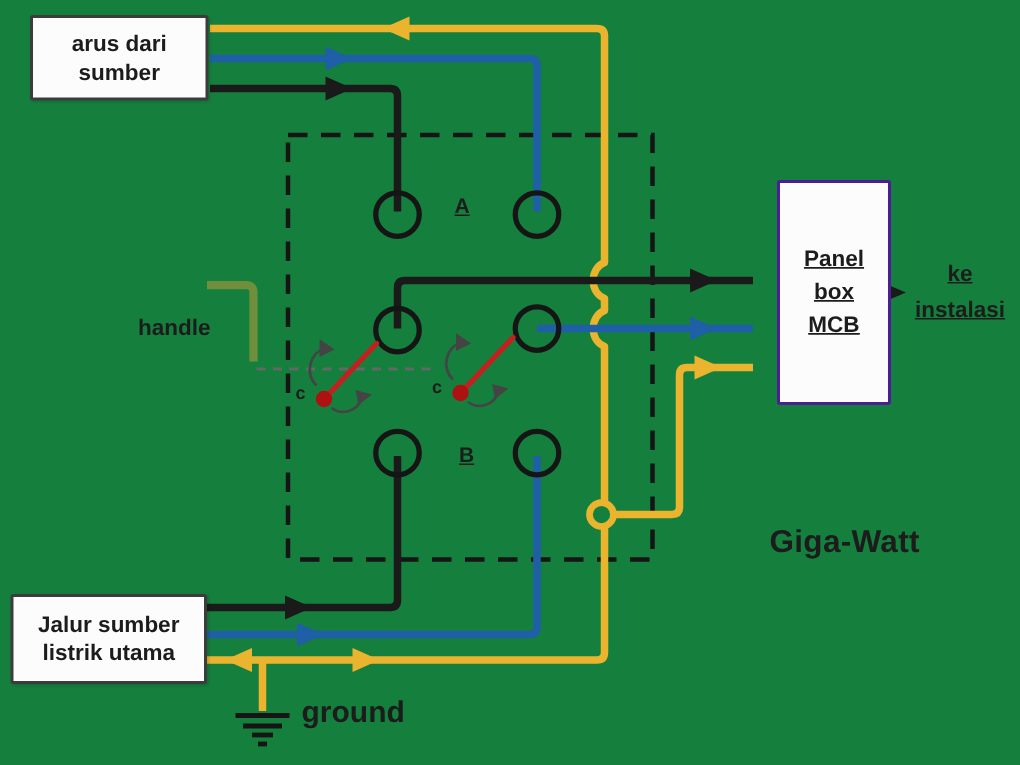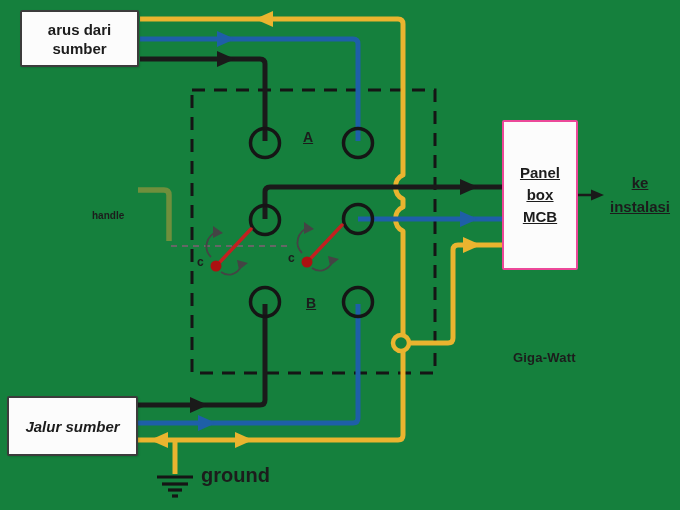--- a/index.html
+++ b/index.html
@@ -9,34 +9,34 @@
   }
   .stage svg{position:absolute;left:0;top:0;}
   .lbl{position:absolute;font-weight:bold;white-space:nowrap;}
   .box{
     position:absolute;border:2.5px solid #3c3c3c;background:#fcfcfc;border-radius:2px;
     display:flex;flex-direction:column;align-items:center;justify-content:center;
     font-weight:bold;font-size:15px;line-height:19px;text-align:center;
     box-shadow:1px 1px 2px rgba(0,0,0,0.15);
   }
   .box-genset{left:20px;top:10px;width:115px;height:53px;}
-  .box-main{left:7px;top:396px;width:127px;height:56px;font-style:italic;}
+  .box-main{left:7px;top:396px;width:127px;height:56px;}
   .box-panel{
-    left:502px;top:120px;width:72px;height:146px;border:2px solid #ec4899;
+    left:518px;top:120px;width:72px;height:146px;border:2px solid #4c1d95;
     line-height:22px;box-shadow:none;text-decoration:underline;
   }
   .box-panel span{text-decoration:underline;}
   .underl{text-decoration:underline;}
-  .lbl-handle{left:92px;top:210px;font-size:10px;}
+  .lbl-handle{left:92px;top:210px;font-size:15px;}
   .lbl-a{left:303px;top:129px;font-size:14px;}
   .lbl-b{left:306px;top:295px;font-size:14px;}
   .lbl-c1{left:197px;top:255px;font-size:12px;}
   .lbl-c2{left:288px;top:251px;font-size:12px;}
   .lbl-out{left:598px;top:171px;width:84px;text-align:center;font-size:15px;line-height:24px;font-weight:bold;position:absolute;}
-  .lbl-brand{left:513px;top:350px;font-size:13px;letter-spacing:0.2px;}
+  .lbl-brand{left:513px;top:350px;font-size:21px;letter-spacing:0.2px;}
   .lbl-ground{left:201px;top:464px;font-size:20px;}
   
   .w-yellow{stroke:var(--yellow,#eab42f);}  .f-yellow{fill:var(--yellow,#eab42f);}
   .w-blue{stroke:var(--blue,#1e5fa8);}      .f-blue{fill:var(--blue,#1e5fa8);}
   .w-black{stroke:var(--wireblack,#1a1a1a);}.f-black{fill:var(--wireblack,#1a1a1a);}
   .w-red{stroke:var(--red,#c32020);}        .f-reddot{fill:var(--reddot,#ad1111);}
   .w-green{stroke:var(--green,#6f8f3c);}
 </style>
 </head>
 <body>
@@ -115,20 +115,21 @@
     </g>
   </svg>
 
   <div class="box box-genset">
     <div>arus dari</div>
     <div>sumber</div>
   </div>
 
   <div class="box box-main">
     <div>Jalur sumber</div>
+    <div>listrik utama</div>
   </div>
 
   <div class="box box-panel">
     <span>Panel</span>
     <span>box</span>
     <span>MCB</span>
   </div>
 
   <span class="lbl lbl-handle">handle</span>
   <span class="lbl lbl-a underl">A</span>

